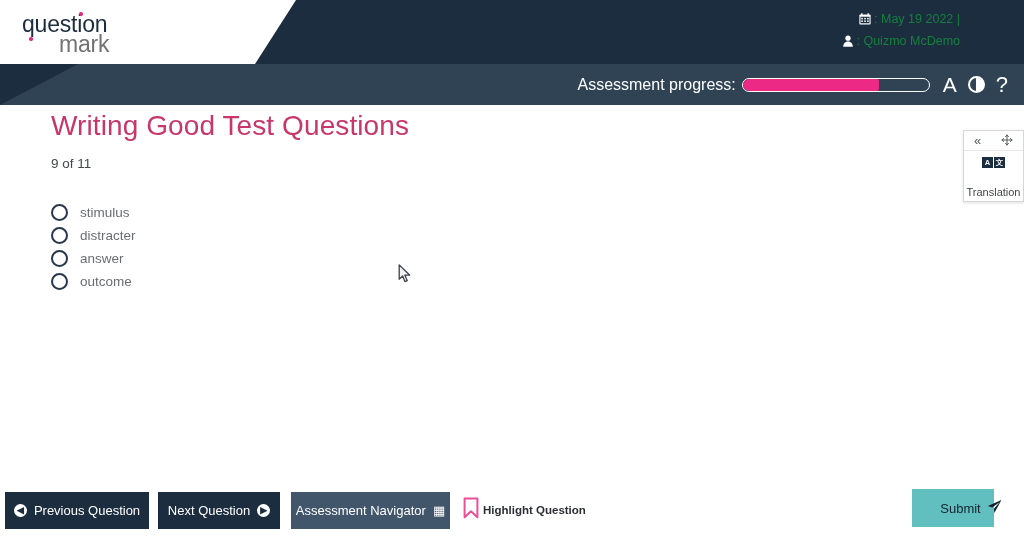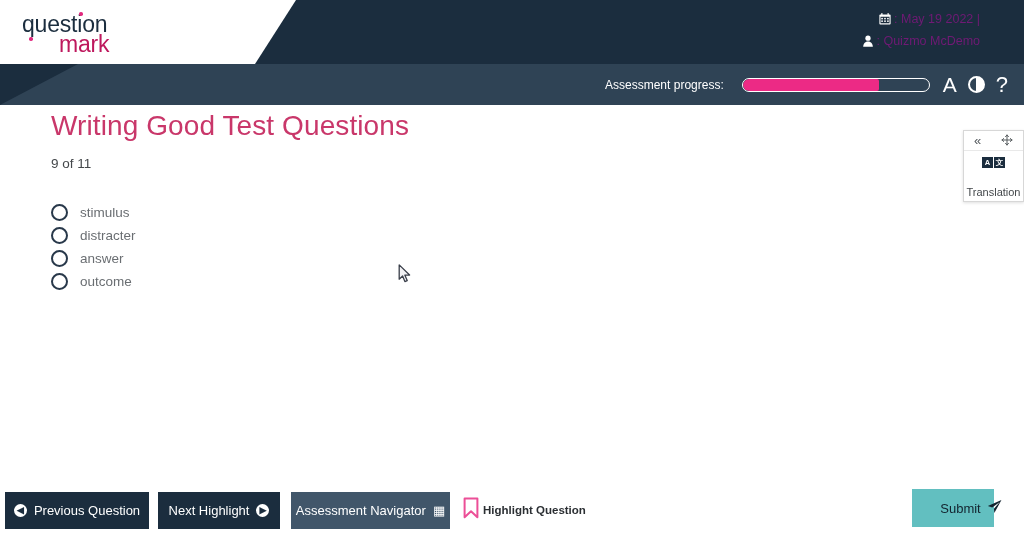--- a/index.html
+++ b/index.html
@@ -57,42 +57,42 @@
     left: 0; top: 0;
     font-size: 23px;
     letter-spacing: -0.2px;
     color: #1b2d3e;
   }
   .logo-line2 {
     position: absolute;
     left: 37px; top: 20px;
     font-size: 23px;
     letter-spacing: -0.2px;
-    color: #be185d;
+    color: #737373;
   }
   .logo-dot-q {
     position: absolute;
     left: 7px; top: 24px;
     width: 3.5px; height: 3.5px;
     border-radius: 50%;
     background: #e1297e;
   }
   .logo-dot-i {
     position: absolute;
     left: 57px; top: -1px;
     width: 3.5px; height: 3.5px;
     border-radius: 50%;
     background: #e1297e;
   }
 
   .header-meta {
     position: absolute;
-    right: 44px; top: 8px;
+    right: 64px; top: 8px;
     text-align: right;
-    color: #701a75;
+    color: #15803d;
     font-size: 12.5px;
     line-height: 22px;
     white-space: nowrap;
   }
   .meta-row {
     display: flex;
     align-items: center;
     justify-content: flex-end;
     gap: 3px;
     height: 22px;
@@ -117,22 +117,22 @@
   .progress-wrap {
     position: absolute;
     right: 16px; top: 0;
     height: 41px;
     display: flex;
     align-items: center;
     gap: 0px;
   }
   .progress-label {
     color: #ffffff;
-    font-size: 12px;
-    margin-right: 18px;
+    font-size: 16px;
+    margin-right: 6px;
     white-space: nowrap;
   }
   .progress-track {
     position: relative;
     width: 188px; height: 14px;
     border: 1.5px solid #ffffff;
     border-radius: 9px;
     background: transparent;
     overflow: hidden;
   }
@@ -458,21 +458,21 @@
   </div>
 
   <div class="footer">
 
     <div class="btn btn-prev">
       <span class="circ-ico">◀</span>
       <span>Previous Question</span>
     </div>
 
     <div class="btn btn-next">
-      <span>Next Highlight</span>
+      <span>Next Question</span>
       <span class="circ-ico">▶</span>
     </div>
 
     <div class="btn btn-nav">
       <span>Assessment Navigator</span>
       <span class="grid-ico">▦</span>
     </div>
 
     <div class="highlight-q">
       <span class="bookmark-ico">

